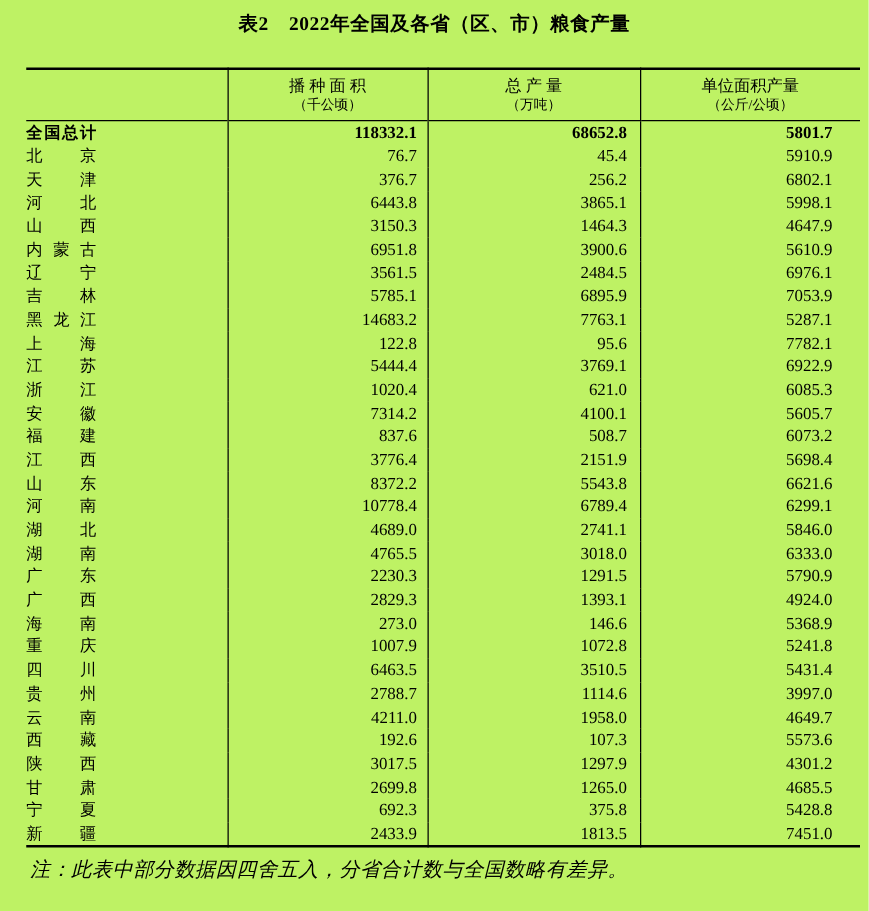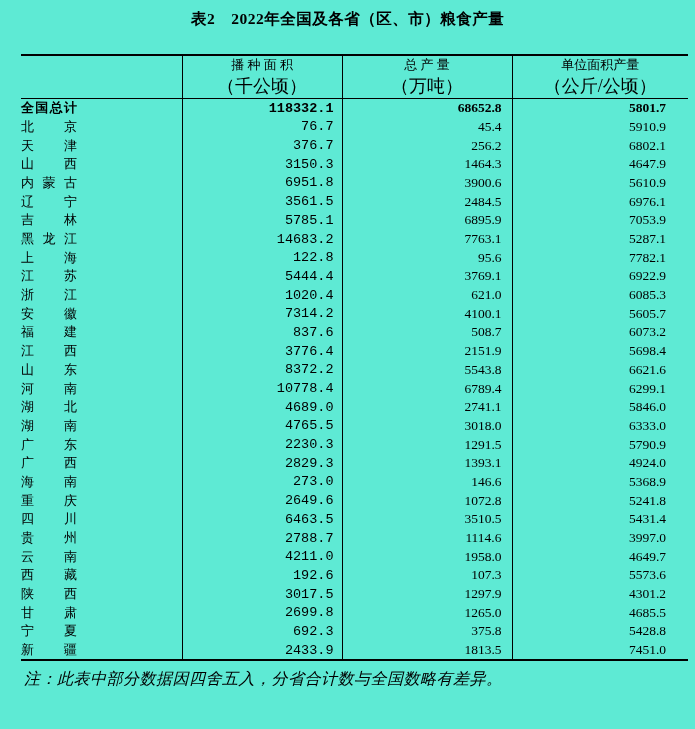--- a/index.html
+++ b/index.html
@@ -9,21 +9,21 @@
     width: 695px;
     height: 729px;
     overflow: hidden;
     font-family: "Liberation Serif", "DejaVu Serif", serif;
     color: #000000;
   }
   .page {
     position: relative;
     width: 695px;
     height: 729px;
-    background: #5eead4;
+    background: #bef264;
   }
   .doc-title {
     padding-top: 9px;
     text-align: center;
     font-size: 15.5px;
     font-weight: bold;
     letter-spacing: 0.5px;
     white-space: pre;
   }
   table.grain-table {
@@ -52,41 +52,41 @@
     border-bottom: 1.5px solid #000;
   }
   .grain-table thead th {
     height: 40px;
     font-weight: normal;
     text-align: center;
     font-size: 13px;
     line-height: 1.35;
     margin-left: 44px;
   }
-  .hdr-line2 { font-size: 18px; }
+  .hdr-line2 { font-size: 11px; }
 
   .grain-table tbody td { height: 18.7px; }
 
   .name-cell {
     text-align: left;
     padding-left: 50px;
     font-size: 13px;
   }
   .prov-name {
     display: inline-block;
     width: 56px;
     text-align: justify;
     text-align-last: justify;
     -moz-text-align-last: justify;
   }
   .num {
     text-align: right;
     font-size: 13.5px;
   }
-  td.num.pc1 { padding-right: 8px; font-family: Liberation Mono, monospace; }
+  td.num.pc1 { padding-right: 8px; }
   td.num.pc2 { padding-right: 10px; }
   td.num.pc3 { padding-right: 22px; }
 
   tr.total-row td { font-weight: bold; margin-left: 24px; }
 
   .footnote {
     margin: 8px 0 0 24px;
     font-size: 16px;
     font-style: italic;
     letter-spacing: 0.5px;
@@ -144,20 +144,28 @@
         <tr class="data-row" style="">
         <td class="name-cell">
           <span class="prov-name">天津</span>
         </td>
         <td class="num pc1">376.7</td>
         <td class="num pc2">256.2</td>
         <td class="num pc3">6802.1</td>
       </tr>
         <tr class="data-row" style="">
         <td class="name-cell">
+          <span class="prov-name">河北</span>
+        </td>
+        <td class="num pc1">6443.8</td>
+        <td class="num pc2">3865.1</td>
+        <td class="num pc3">5998.1</td>
+      </tr>
+        <tr class="data-row" style="">
+        <td class="name-cell">
           <span class="prov-name">山西</span>
         </td>
         <td class="num pc1">3150.3</td>
         <td class="num pc2">1464.3</td>
         <td class="num pc3">4647.9</td>
       </tr>
         <tr class="data-row" style="">
         <td class="name-cell">
           <span class="prov-name">内蒙古</span>
         </td>
@@ -290,21 +298,21 @@
           <span class="prov-name">海南</span>
         </td>
         <td class="num pc1">273.0</td>
         <td class="num pc2">146.6</td>
         <td class="num pc3">5368.9</td>
       </tr>
         <tr class="data-row" style="">
         <td class="name-cell">
           <span class="prov-name">重庆</span>
         </td>
-        <td class="num pc1">2649.6</td>
+        <td class="num pc1">1007.9</td>
         <td class="num pc2">1072.8</td>
         <td class="num pc3">5241.8</td>
       </tr>
         <tr class="data-row" style="">
         <td class="name-cell">
           <span class="prov-name">四川</span>
         </td>
         <td class="num pc1">6463.5</td>
         <td class="num pc2">3510.5</td>
         <td class="num pc3">5431.4</td>

